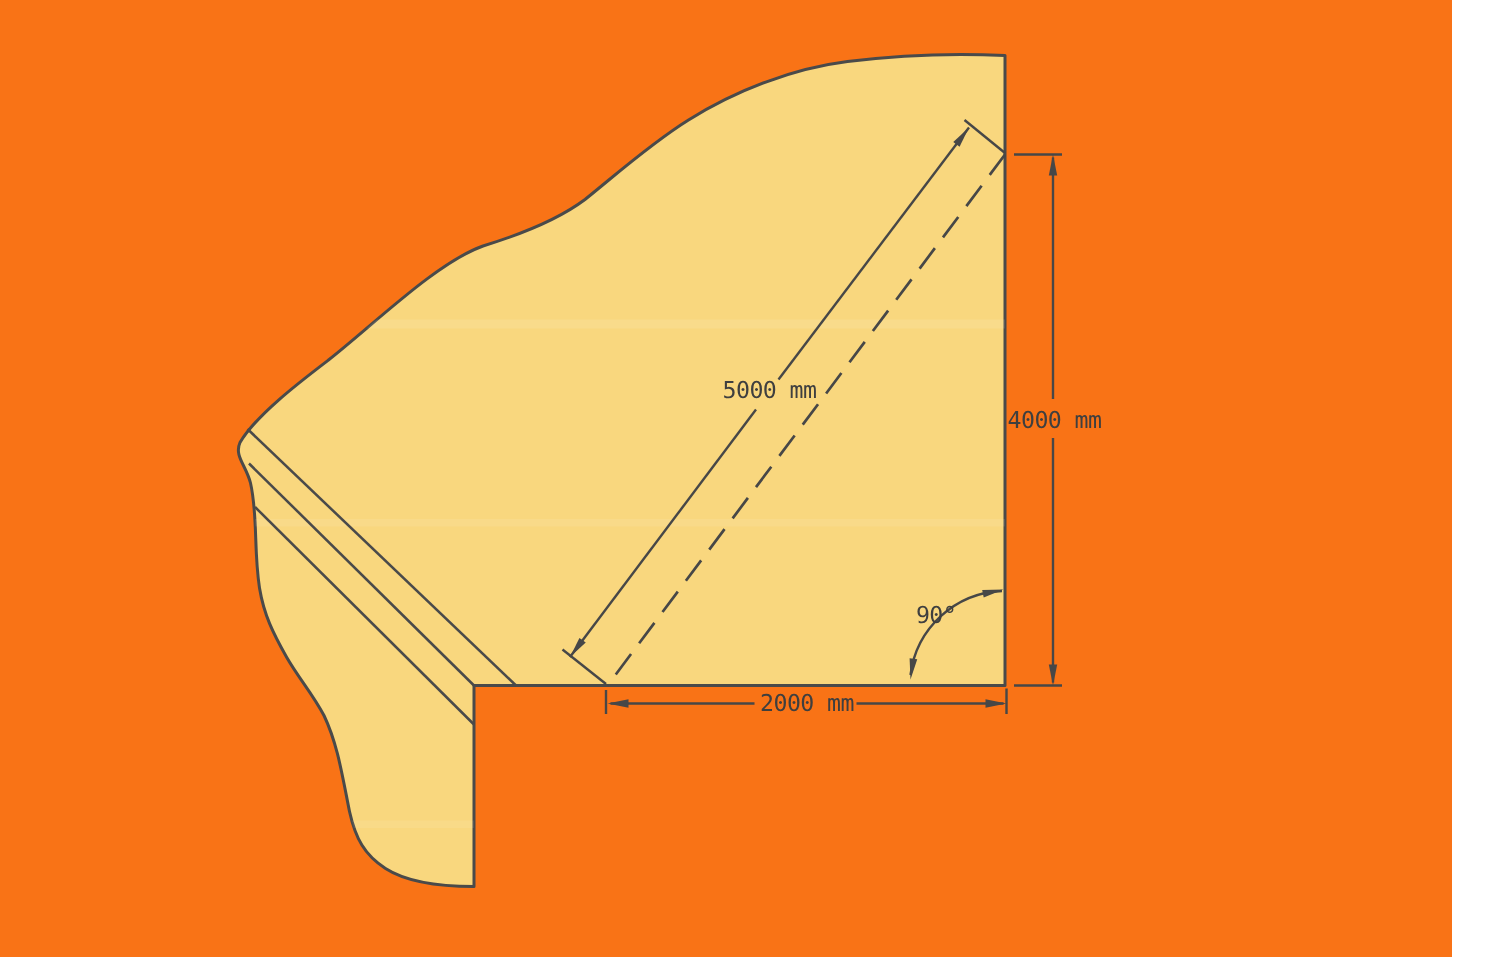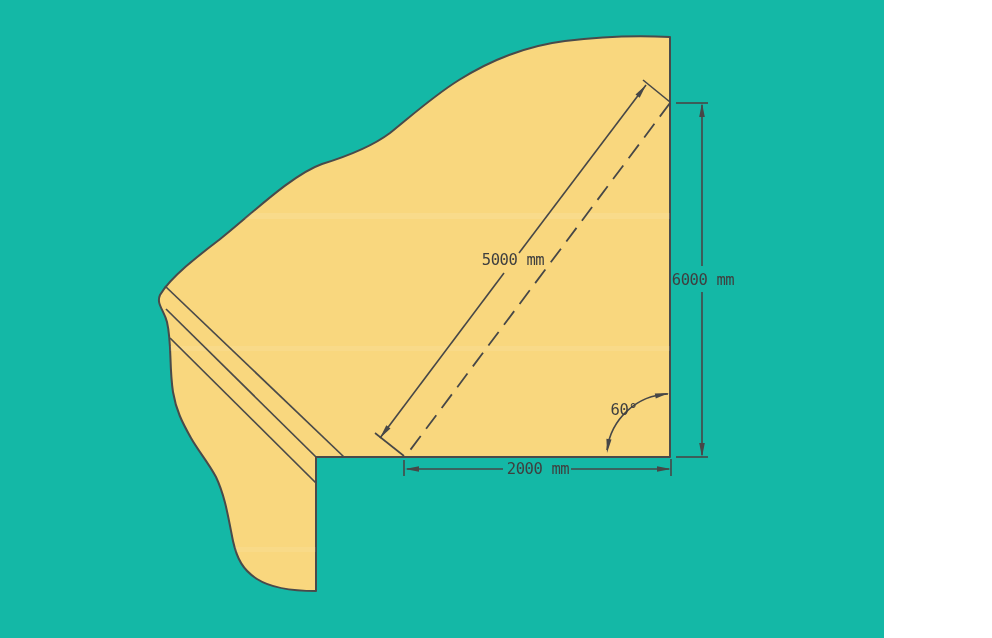--- a/index.html
+++ b/index.html
@@ -2,23 +2,23 @@
 <html><head>
 <meta charset="utf-8">
 <style>
   html, body {
     margin: 0;
     padding: 0;
     background: #ffffff;
   }
   .canvas {
     position: relative;
-    width: 884px;
+    width: 968px;
     height: 638px;
-    background: #14b8a6;
+    background: #f97316;
     overflow: hidden;
     font-family: "DejaVu Sans Mono", "Liberation Mono", monospace;
   }
   .canvas svg {
     position: absolute;
     left: 0;
     top: 0;
   }
   .dim-label {
     position: absolute;
@@ -115,19 +115,19 @@
     <path d="M 405,469 L 419,466.2 L 419,471.8 Z" fill="#474747"></path>
     <path d="M 671,469 L 657,466.2 L 657,471.8 Z" fill="#474747"></path>
 
     <path d="M 668,394 A 64 64 0 0 0 607,450" fill="none" stroke="#474747" stroke-width="1.6"></path>
     <path d="M 669,393 L 655.8,398.4 L 654.8,393.4 Z" fill="#474747"></path>
     <path d="M 607,453 L 611.5,439.5 L 606.4,438.8 Z" fill="#474747"></path>
   </svg>
 
   <div class="dim-label" style="left:513px; top:261px;">5000 mm</div>
 
-  <div class="dim-label" style="left:703px; top:281px;">6000 mm</div>
+  <div class="dim-label" style="left:703px; top:281px;">4000 mm</div>
 
   <div class="dim-label" style="left:538px; top:470px;">2000 mm</div>
 
-  <div class="dim-label" style="left:624px; top:411px;">60°</div>
+  <div class="dim-label" style="left:624px; top:411px;">90°</div>
 
 </div>
 
 </body></html>

